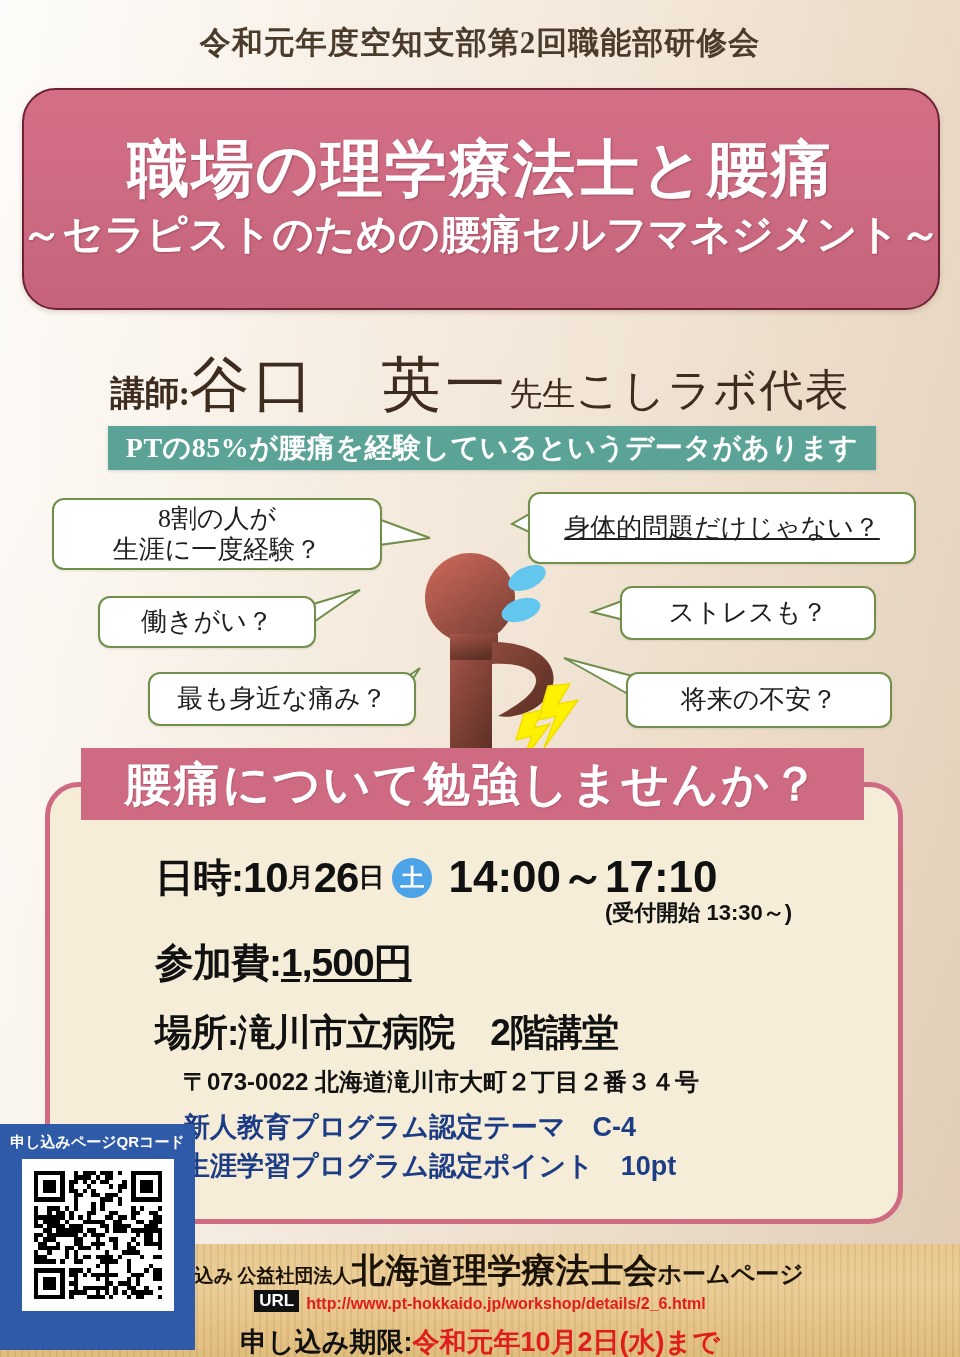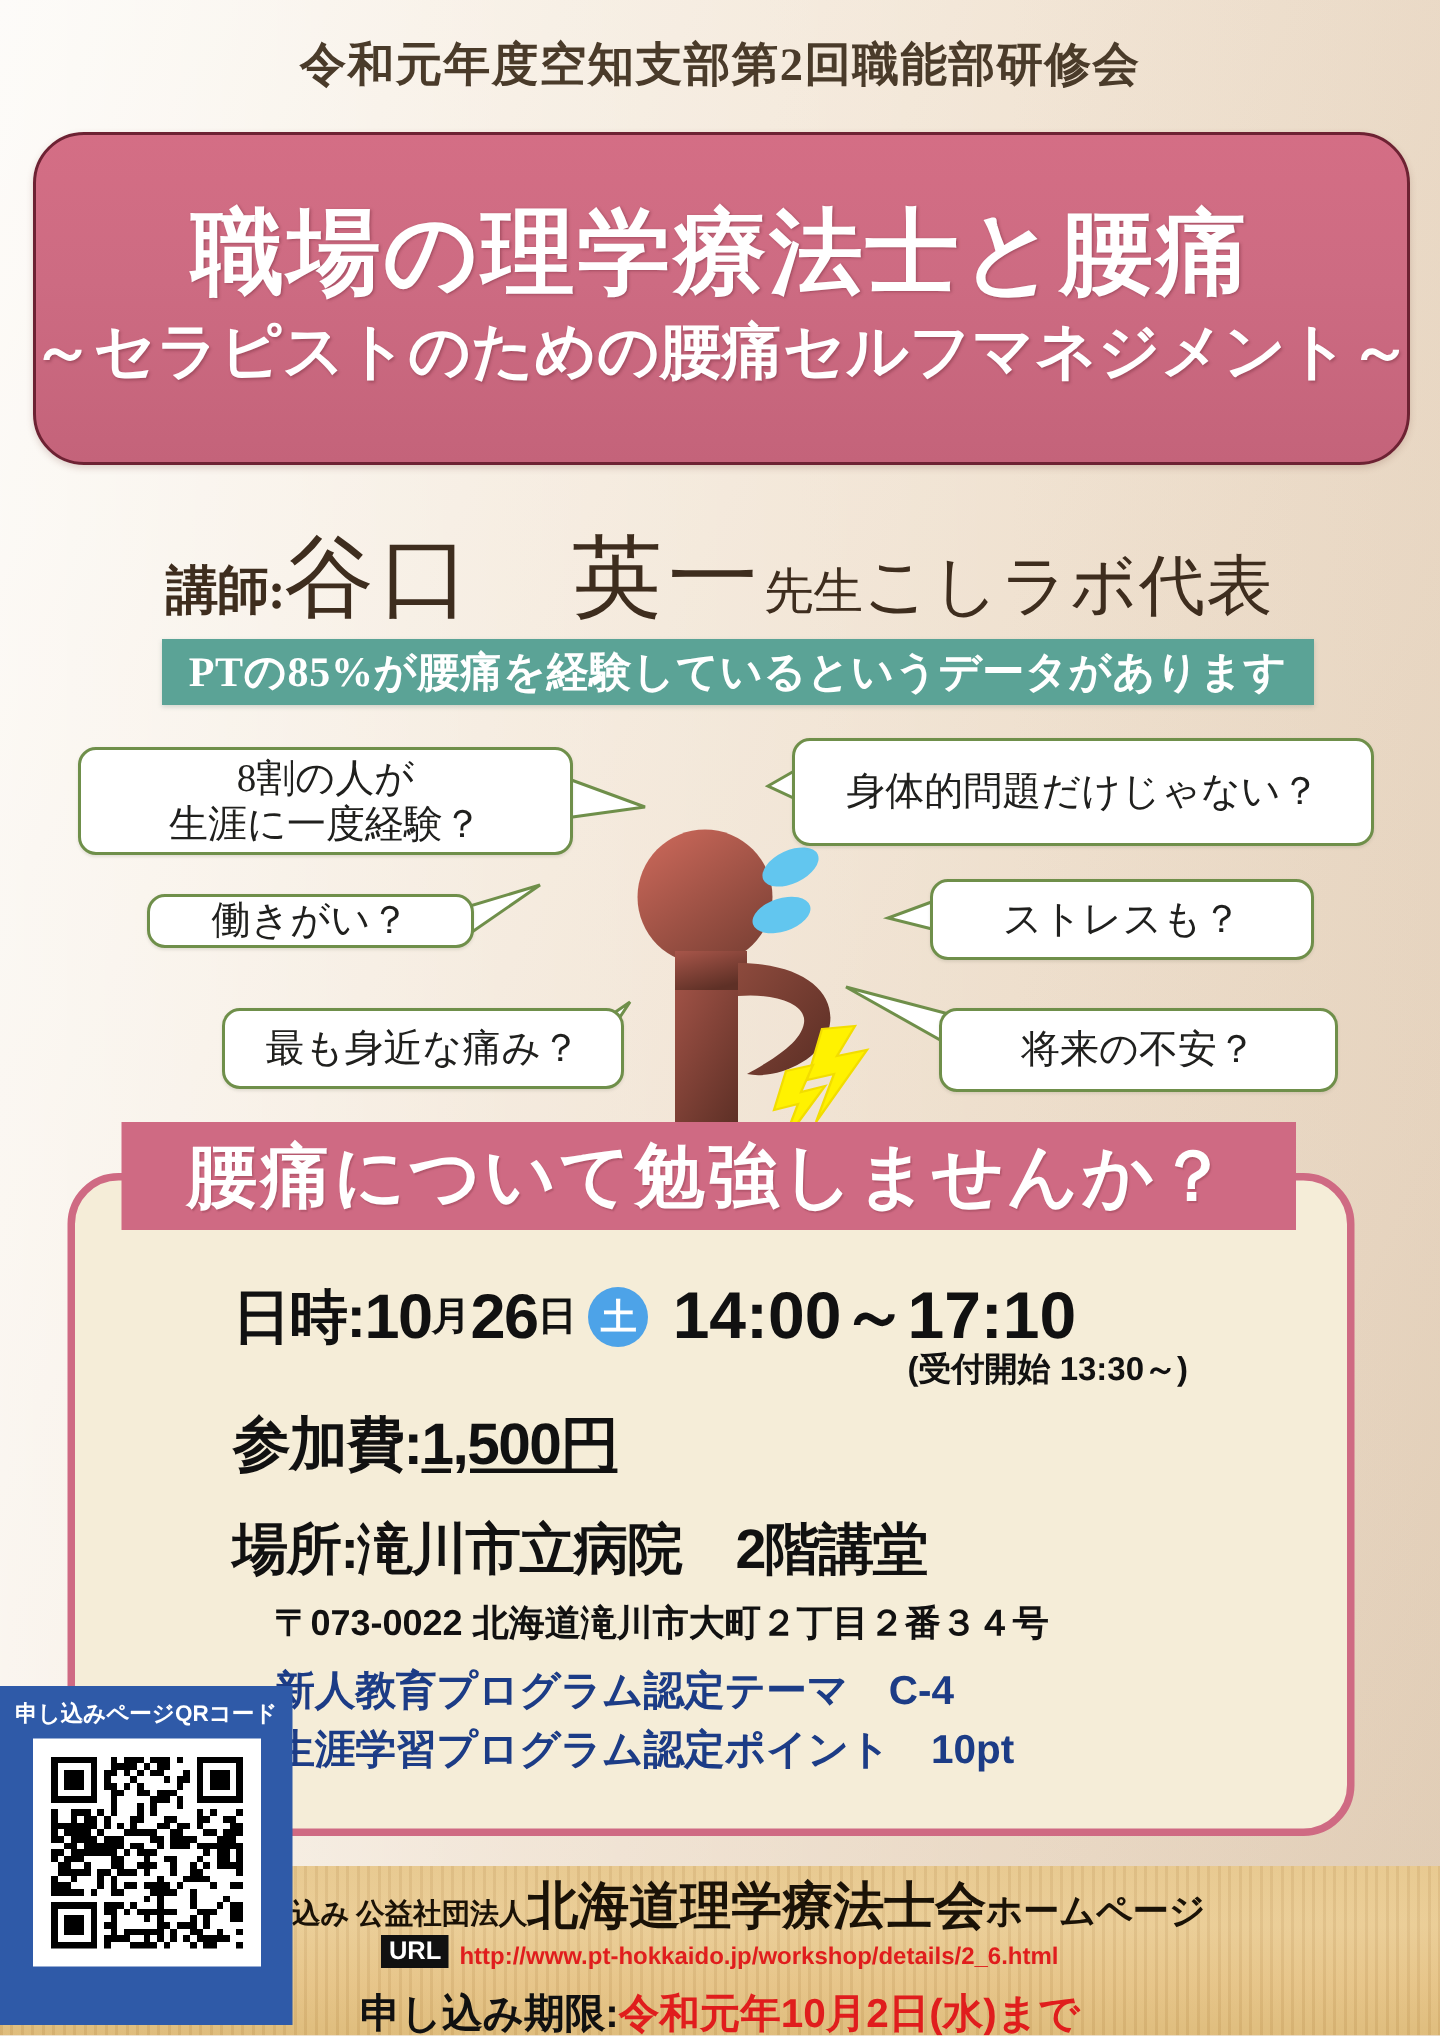--- a/index.html
+++ b/index.html
@@ -79,23 +79,23 @@
     background:#ffffff;border:2px solid #6f8f4a;border-radius:12px;
     display:flex;align-items:center;justify-content:center;
     font-family:"Liberation Serif","DejaVu Serif",serif;
     color:#20201e;text-align:center;white-space:nowrap;line-height:1.2;
     box-shadow:0 1px 2px rgba(120,120,100,.18);
     z-index:4;
   }
   .tail{position:absolute;z-index:3;}
 
   #b1{left:52px;top:498px;width:330px;height:72px;font-size:26px;flex-direction:column;}
-  #b2{left:98px;top:596px;width:218px;height:36px;font-size:26px;}
+  #b2{left:98px;top:596px;width:218px;height:52px;font-size:26px;}
   #b3{left:148px;top:672px;width:268px;height:54px;font-size:26px;}
-  #b4{left:528px;top:492px;width:388px;height:72px;font-size:26px;}
+  #b4{left:528px;top:492px;width:388px;height:72px;font-size:26px;text-decoration:underline;}
   #b5{left:620px;top:586px;width:256px;height:54px;font-size:26px;}
   #b6{left:626px;top:672px;width:266px;height:56px;font-size:26px;}
 
   
   #person{position:absolute;left:388px;top:538px;width:230px;height:246px;z-index:2;}
 
   
   .info-card{
     position:absolute;left:45px;top:782px;width:858px;height:442px;
     box-sizing:border-box;

